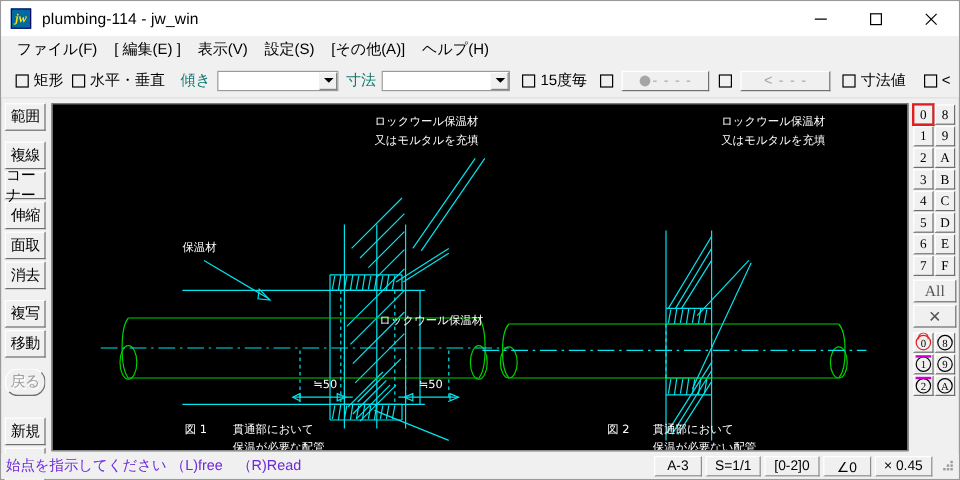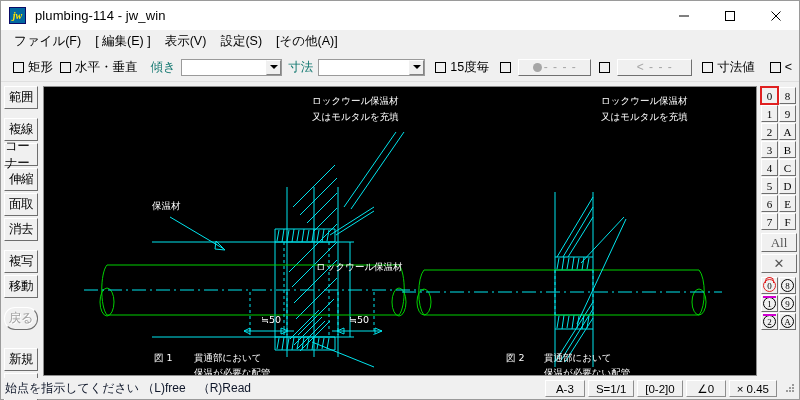--- a/index.html
+++ b/index.html
@@ -67,21 +67,21 @@
   .gbtn.cur .circ{border-color:#e02020;color:#000;}
   .gbtn .bar{position:absolute;left:1px;right:1px;top:0px;height:2px;background:#d000d0;}
   .gbtn.cur .hook{position:absolute;left:3px;top:-1px;width:9px;height:6px;border:1.5px solid #e02020;border-bottom:none;border-radius:5px 5px 0 0;box-sizing:border-box;}
 
   
   .canvaswrap{position:absolute;left:42px;top:85px;width:714px;height:290px;background:#000;border:1px solid #8d8d8d;box-sizing:border-box;overflow:hidden;}
   .canvaswrap svg{display:block;}
 
   
   .statusbar{position:absolute;left:0;bottom:0;width:798px;height:21px;background:#f0f0f0;display:flex;align-items:center;}
-  .sb-msg{margin-left:4px;font-size:12px;color:#0f172a;white-space:nowrap;}
+  .sb-msg{margin-left:4px;font-size:12px;color:#6d28d9;white-space:nowrap;}
   .sb-right{margin-left:auto;display:flex;align-items:center;height:19px;}
   .sb-cell{height:17px;min-width:40px;padding:0 7px;margin-right:3px;border-top:1px solid #fff;border-left:1px solid #fff;border-right:1px solid #8d8d8d;border-bottom:1px solid #8d8d8d;
      background:#f0f0f0;display:flex;align-items:center;justify-content:center;font-size:11.5px;color:#000;box-sizing:border-box;font-family:"Liberation Sans",sans-serif;}
   .grip{width:14px;height:14px;margin:0 3px 0 2px;position:relative;}
   .grip i{position:absolute;background:#9a9a9a;width:2px;height:2px;}
 </style>
 </head>
 <body>
 
 <div id="app">
@@ -110,20 +110,21 @@
       </div>
     </div>
   </div>
 
   <div class="menubar">
     <div class="menu-item">ファイル(F)</div>
     <div class="menu-item">[ 編集(E) ]</div>
     <div class="menu-item">表示(V)</div>
     <div class="menu-item">設定(S)</div>
     <div class="menu-item">[その他(A)]</div>
+    <div class="menu-item">ヘルプ(H)</div>
   </div>
 
   <div class="ctrlbar">
     <div class="cb-chk">
       <span class="box"></span>
       <span class="lbl">矩形</span>
     </div>
     <div class="cb-chk">
       <span class="box"></span>
       <span class="lbl">水平・垂直</span>

